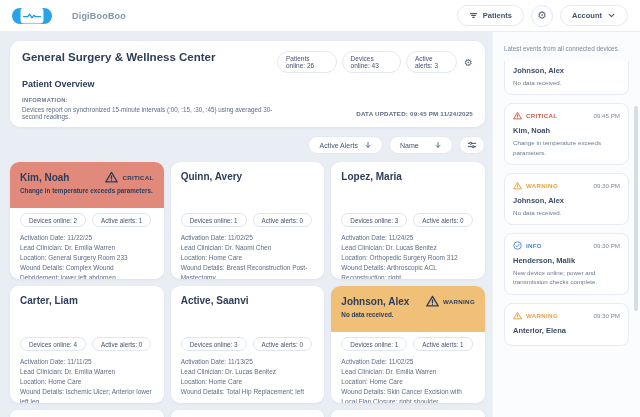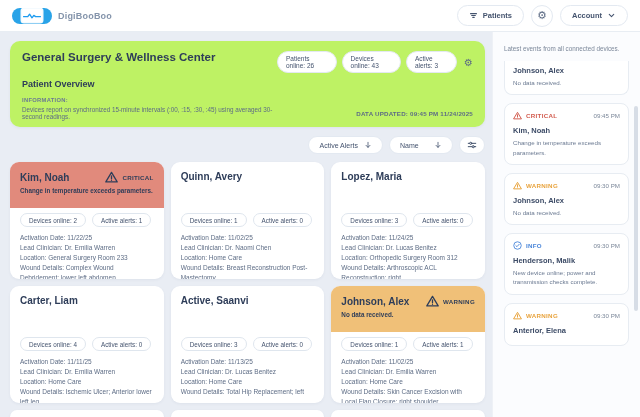--- a/index.html
+++ b/index.html
@@ -2,21 +2,21 @@
 <html><head>
 <meta charset="utf-8">
 <style>
   * { margin:0; padding:0; box-sizing:border-box; }
   html,body { width:640px; height:417px; overflow:hidden; }
   body { font-family:"Liberation Sans","DejaVu Sans",sans-serif; background:#e9edf4; color:#2e3d59; }
 
   
   .topbar { height:32px; background:#fff; border-bottom:1px solid #e8edf3;
             display:flex; align-items:center; justify-content:space-between; padding:0 12px; }
-  .brand { display:flex; align-items:center; gap:6px;justify-content:space-between; }
+  .brand { display:flex; align-items:center; gap:20px;justify-content:space-between; }
   .logo-pill { width:40px; height:16px; border-radius:8px; background:#29a3e8;
                display:flex; align-items:center; justify-content:center; }
   .logo-screen { width:20px; height:13px; background:#fff; border-radius:2px;
                  box-shadow:0 0 0 1.5px rgba(255,255,255,.95);
                  display:flex; align-items:center; justify-content:center; }
   .logo-screen svg { width:18px; height:10px; }
   .brand-name { font-size:9px; font-weight:bold; color:#8494ab; letter-spacing:.2px; }
   .topbar-right { display:flex; align-items:center; gap:7px; }
   .tbtn { display:flex; align-items:flex-end; gap:5px; background:#fff; border:1px solid #e3e9f1;
           border-radius:999px; padding:5px 11px; font-size:7.5px; font-weight:bold; color:#44536e; cursor:pointer; }
@@ -24,21 +24,21 @@
   .tbtn-gear { width:22px; height:22px; border:1px solid #e3e9f1; border-radius:50%; background:#fff;
                display:flex; align-items:center; justify-content:center; font-size:11px; color:#5c6b84; cursor:pointer; }
 
   
   .content { display:flex; height:385px; }
   .main { width:492px; padding:9px 7px 0 10px; }
   .events { width:148px; background:#fbfcfe; border-left:1px solid #eef1f6;
             padding:10px 8px 0 11px; position:relative; overflow:hidden; }
 
   
-  .overview { background:#bef264; border-radius:10px; height:86px; padding:10px 12px;
+  .overview { background:#ffffff; border-radius:10px; height:86px; padding:10px 12px;
               display:flex; justify-content:space-between; box-shadow:0 1px 3px rgba(50,70,100,.06); }
   .ov-title { font-size:11.5px; font-weight:bold; color:#2e3d59; }
   .ov-sub { font-size:9px; font-weight:bold; margin-top:16px; }
   .ov-info-label { font-size:5.8px; font-weight:bold; color:#6b7a92; margin-top:8px; letter-spacing:.3px; }
   .ov-info { font-size:6.3px; color:#5d6c85; margin-top:3px; }
   .ov-right { display:flex; flex-direction:column; justify-content:space-between; align-items:flex-end; }
   .ov-badges { display:flex; align-items:center; gap:5px; }
   .ov-pill { border:1px solid #e3e9f1; border-radius:999px; padding:3px 8px; font-size:6.5px; color:#44536e; background:#fff; }
   .ov-gear { font-size:10px; color:#5c6b84; margin-left:2px; cursor:pointer; }
   .data-updated { font-size:6.2px; font-weight:bold; color:#5d6c85; letter-spacing:.2px; }

